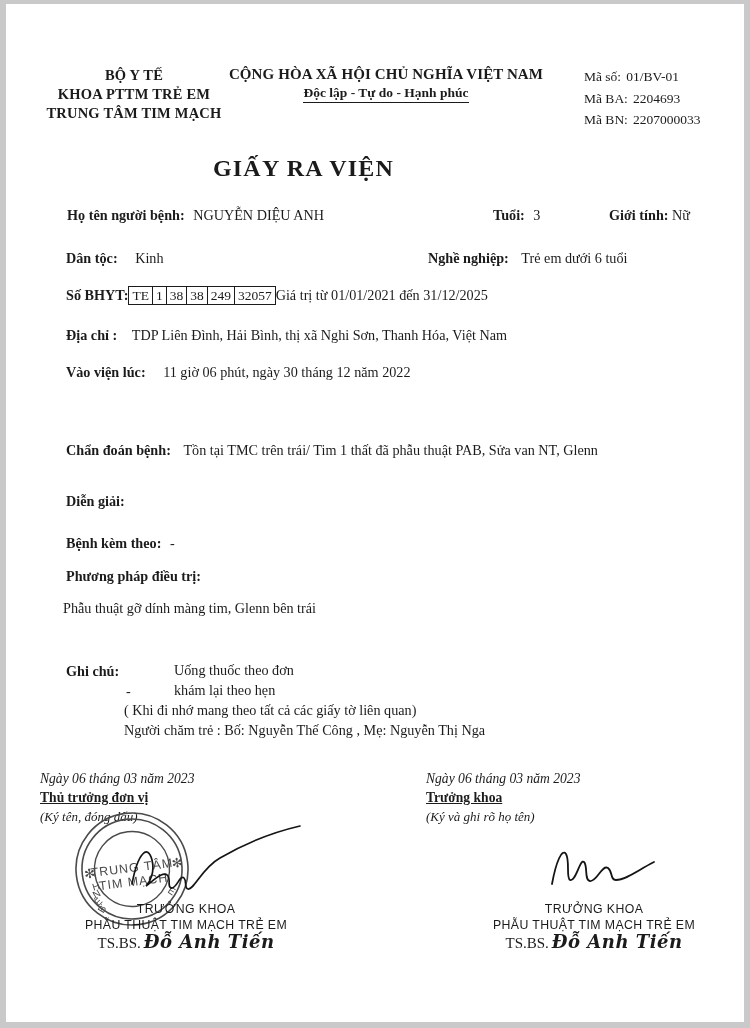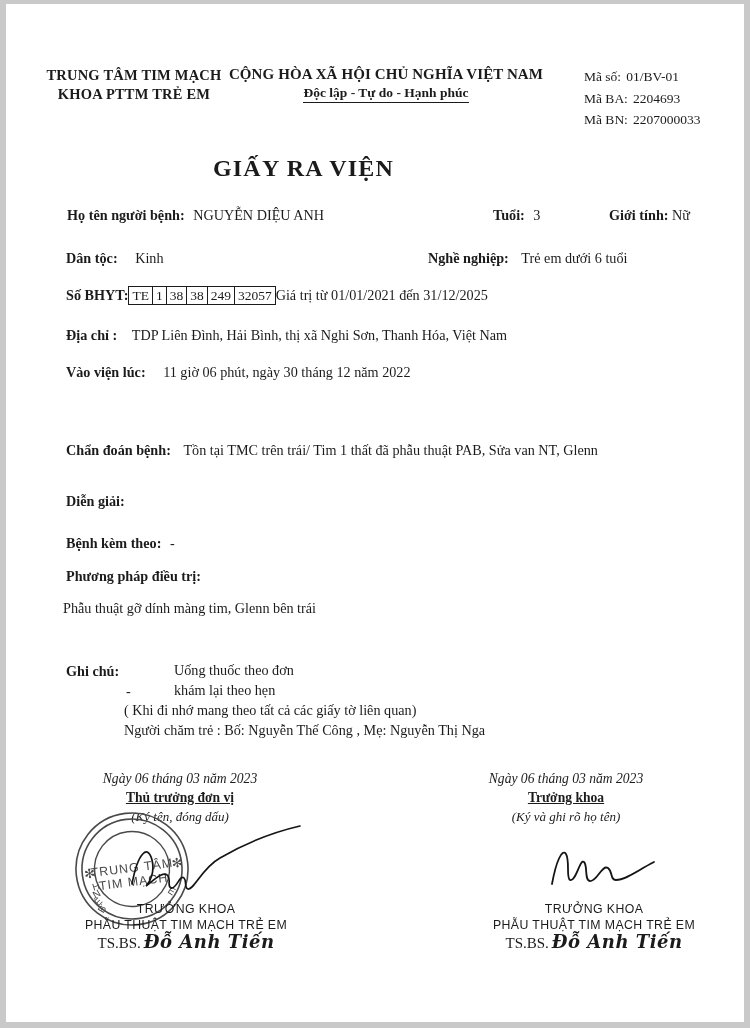--- a/index.html
+++ b/index.html
@@ -111,21 +111,20 @@
     font-size: 13.5px;
     line-height: 17px;
     text-align: center;
     font-weight: normal;
   }
   .bhyt-boxes span:last-child { border-right: none; }
 
   
   .sig-block {
     position: absolute;
-    text-align: center;
     font-size: 13.6px;
     line-height: 19px;
   }
   .sig-date { font-style: italic; }
   .sig-role { font-weight: bold; text-decoration: underline; }
   .sig-note { font-style: italic; font-size: 13px; }
 
   .printed {
     position: absolute;
     text-align: center;
@@ -158,22 +157,23 @@
   .stamp { position: absolute; left: 62px; top: 806px; width: 128px; height: 118px; }
   .sig-scribble { position: absolute; }
 </style>
 </head>
 <body>
 
 <div class="page">
 <div class="sheet">
 
   <div class="hdr-left">
+    <div>BỘ Y TẾ</div>
+    <div>KHOA PTTM TRẺ EM</div>
     <div>TRUNG TÂM TIM MẠCH</div>
-    <div>KHOA PTTM TRẺ EM</div>
   </div>
 
   <div class="hdr-mid">
     <div class="nation">CỘNG HÒA XÃ HỘI CHỦ NGHĨA VIỆT NAM</div>
     <div class="motto">Độc lập - Tự do - Hạnh phúc</div>
   </div>
 
   <div class="hdr-right">
     <div>
       <span class="lbl">Mã số:</span><span class="val">01/BV-01</span>

